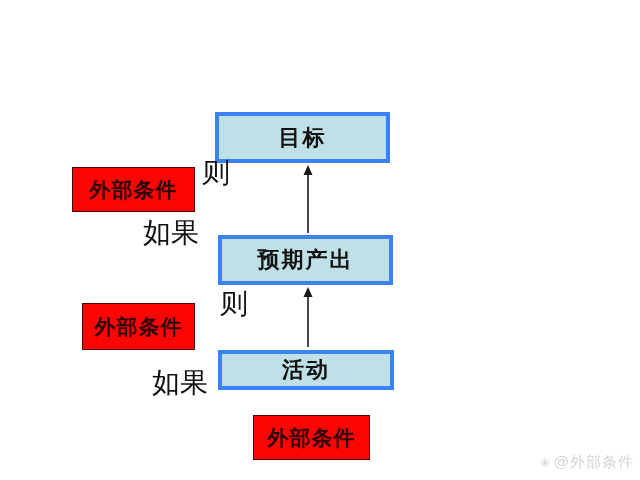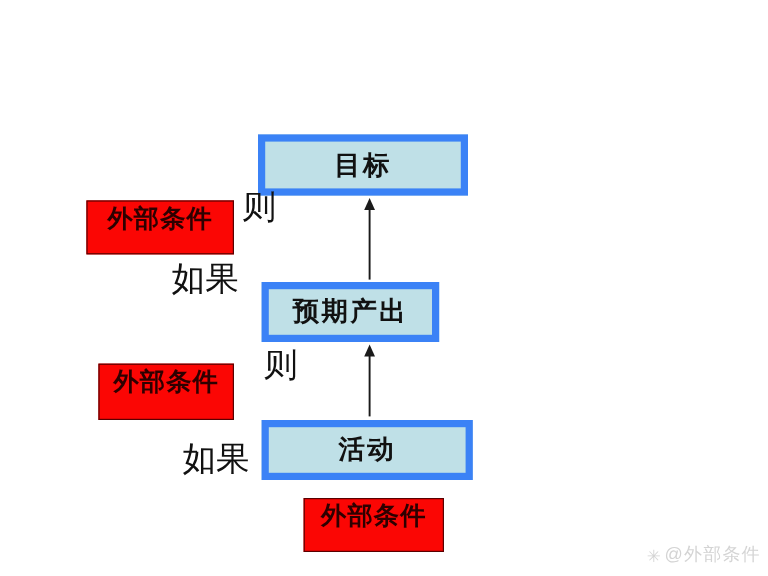--- a/index.html
+++ b/index.html
@@ -16,36 +16,36 @@
     text-align:center;
     font-size:37px;
     font-weight:400;
     color:#111111;
     letter-spacing:1px;
     font-family:"Liberation Serif", serif;
   }
   .bluebox{
     position:absolute;
     background:#bfe0e7;
-    border:6px solid #3b82f6;
+    border:4px solid #3b82f6;
     box-sizing:border-box;
     display:flex;align-items:center;justify-content:center;
     font-size:22px;font-weight:700;color:#111111;
     font-family:"Liberation Sans", sans-serif;
     letter-spacing:2px;
   }
   .box-goal{left:215px;top:112px;width:175px;height:51px;}
-  .box-output{left:218px;top:235px;width:148px;height:50px;}
-  .box-activity{left:218px;top:350px;width:176px;height:50px;}
+  .box-output{left:218px;top:235px;width:175px;height:50px;}
+  .box-activity{left:218px;top:350px;width:176px;height:40px;}
   .redbox{
     position:absolute;
     background:#fb0604;
     border:1px solid #5a0000;
     box-sizing:border-box;
-    display:flex;justify-content:center;
+    display:flex;align-items:center;justify-content:center;
     font-size:21px;font-weight:700;color:#2d0000;
     font-family:"Liberation Sans", sans-serif;
     letter-spacing:1px;
   }
   .red-1{left:72px;top:167px;width:123px;height:45px;}
   .red-2{left:82px;top:303px;width:113px;height:47px;}
   .red-3{left:253px;top:415px;width:117px;height:45px;}
   .lbl{
     position:absolute;
     font-size:28px;color:#111111;

